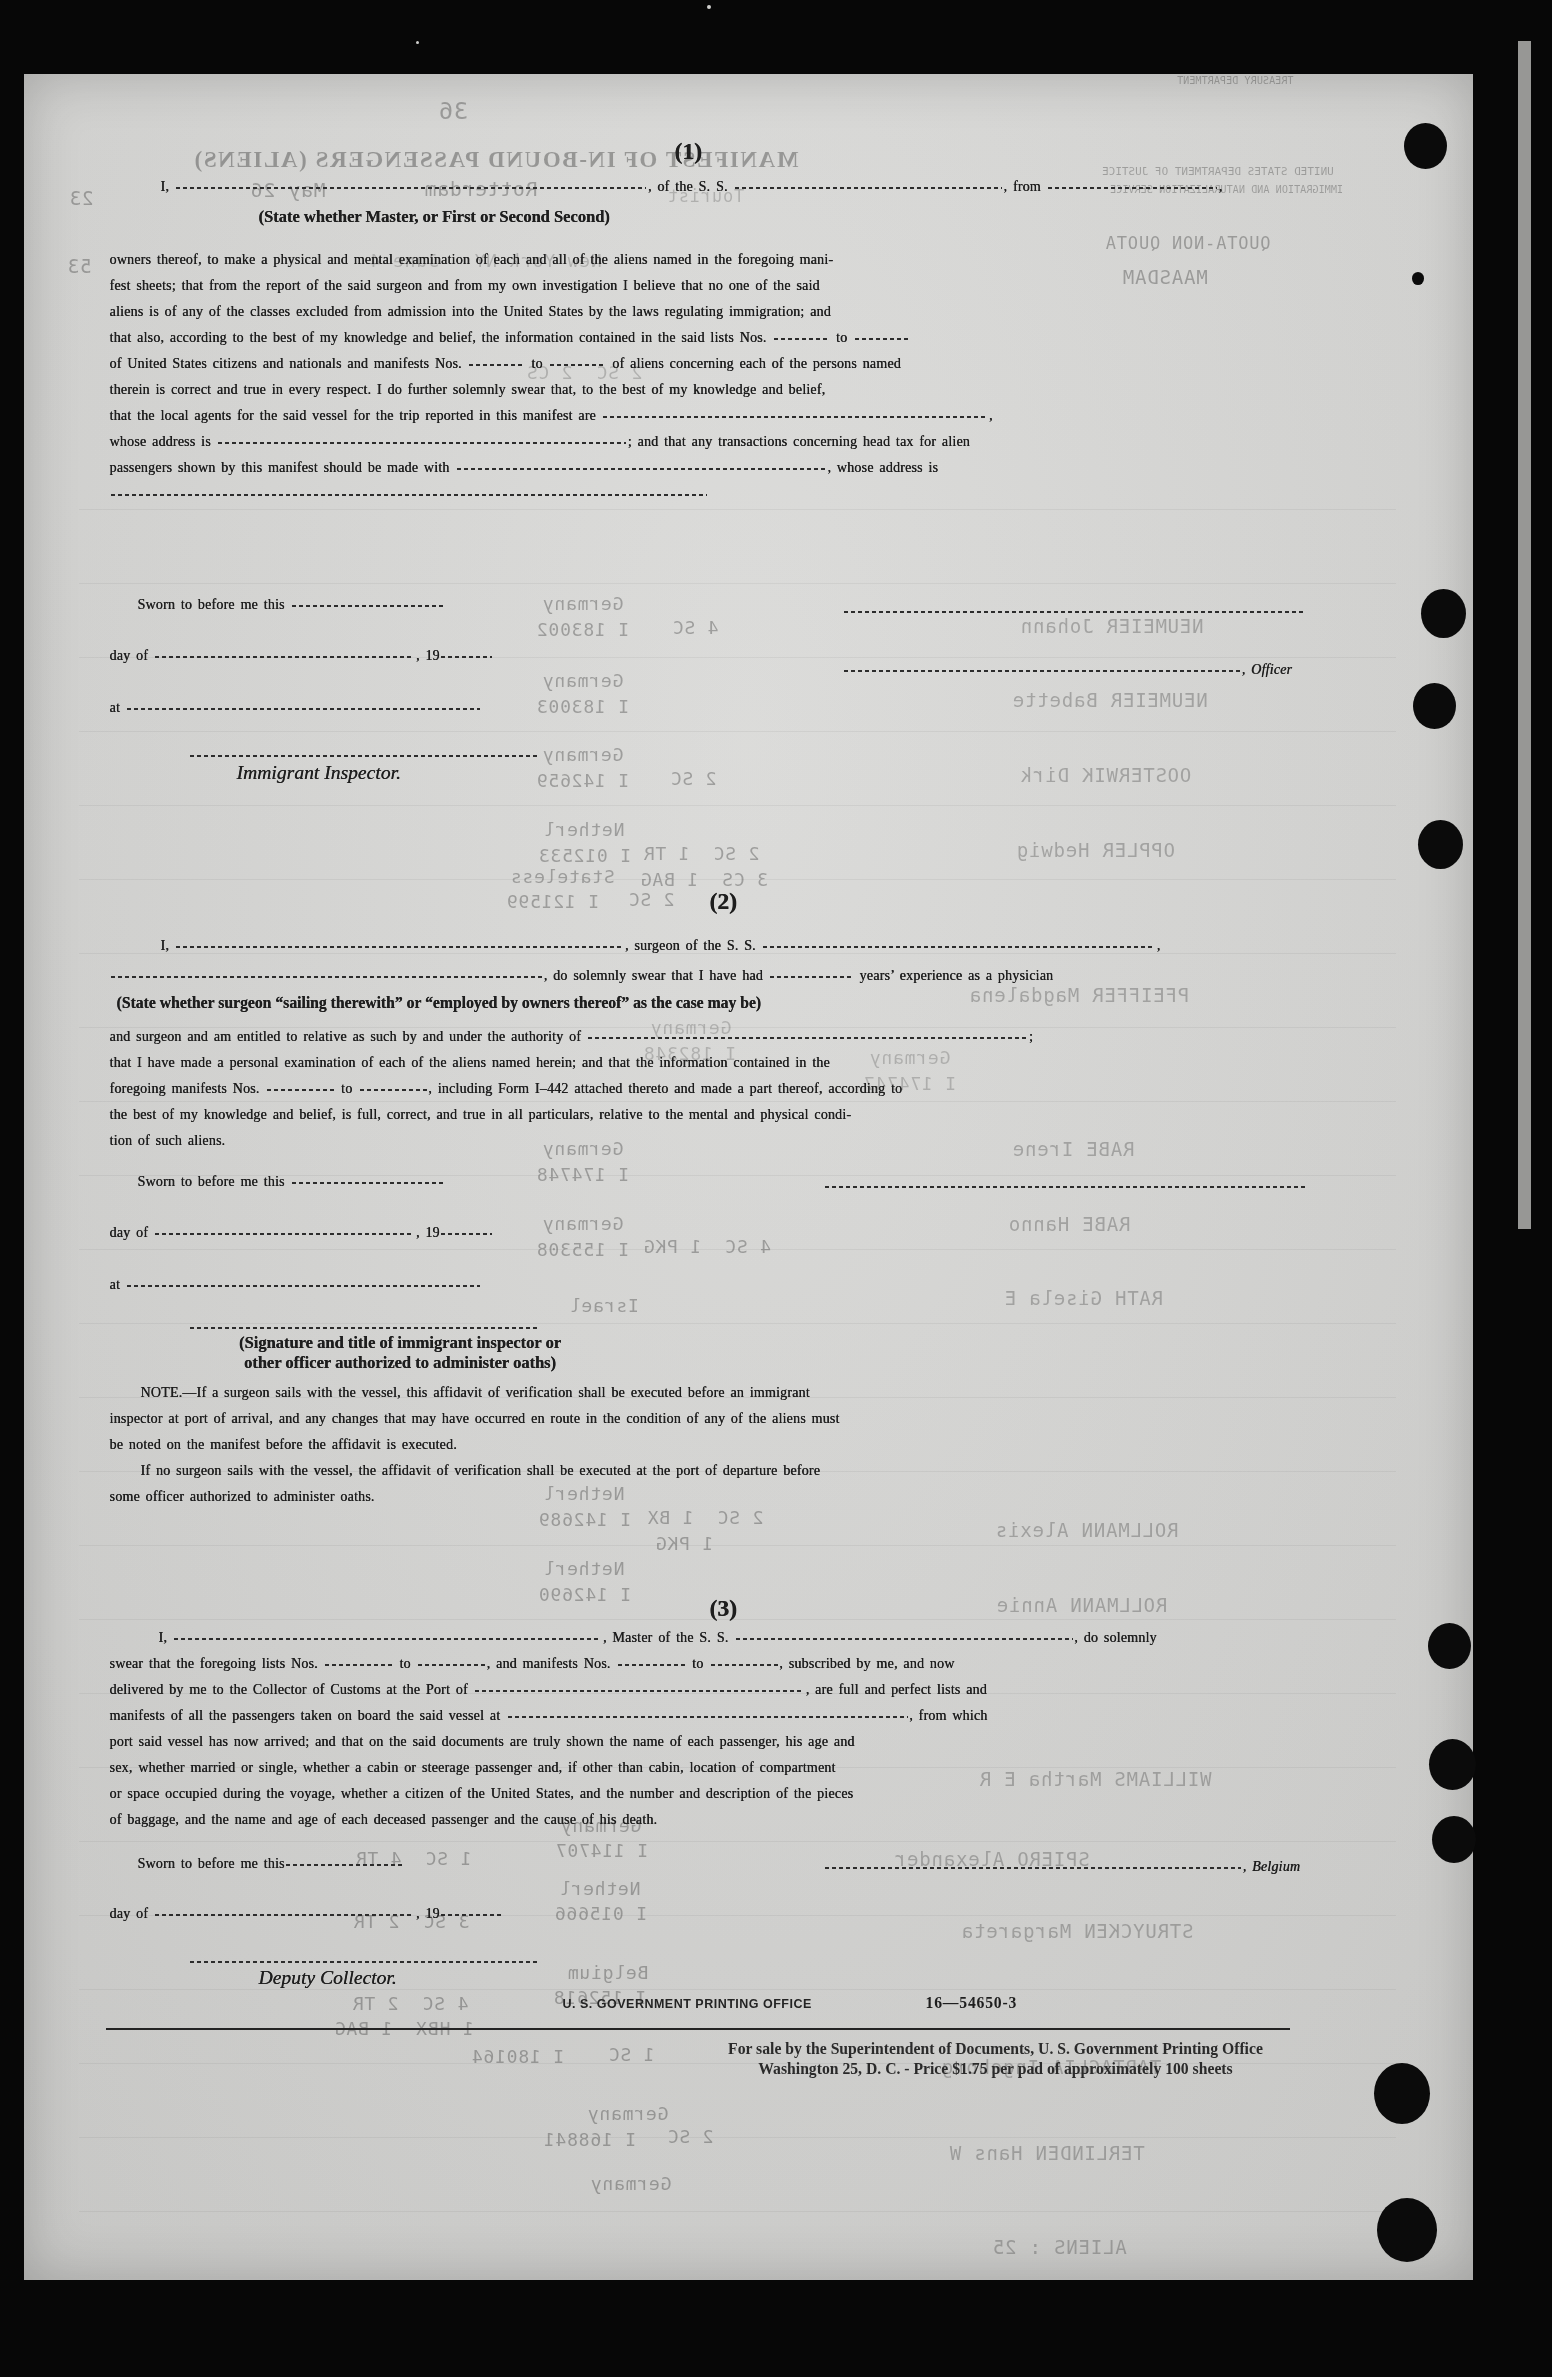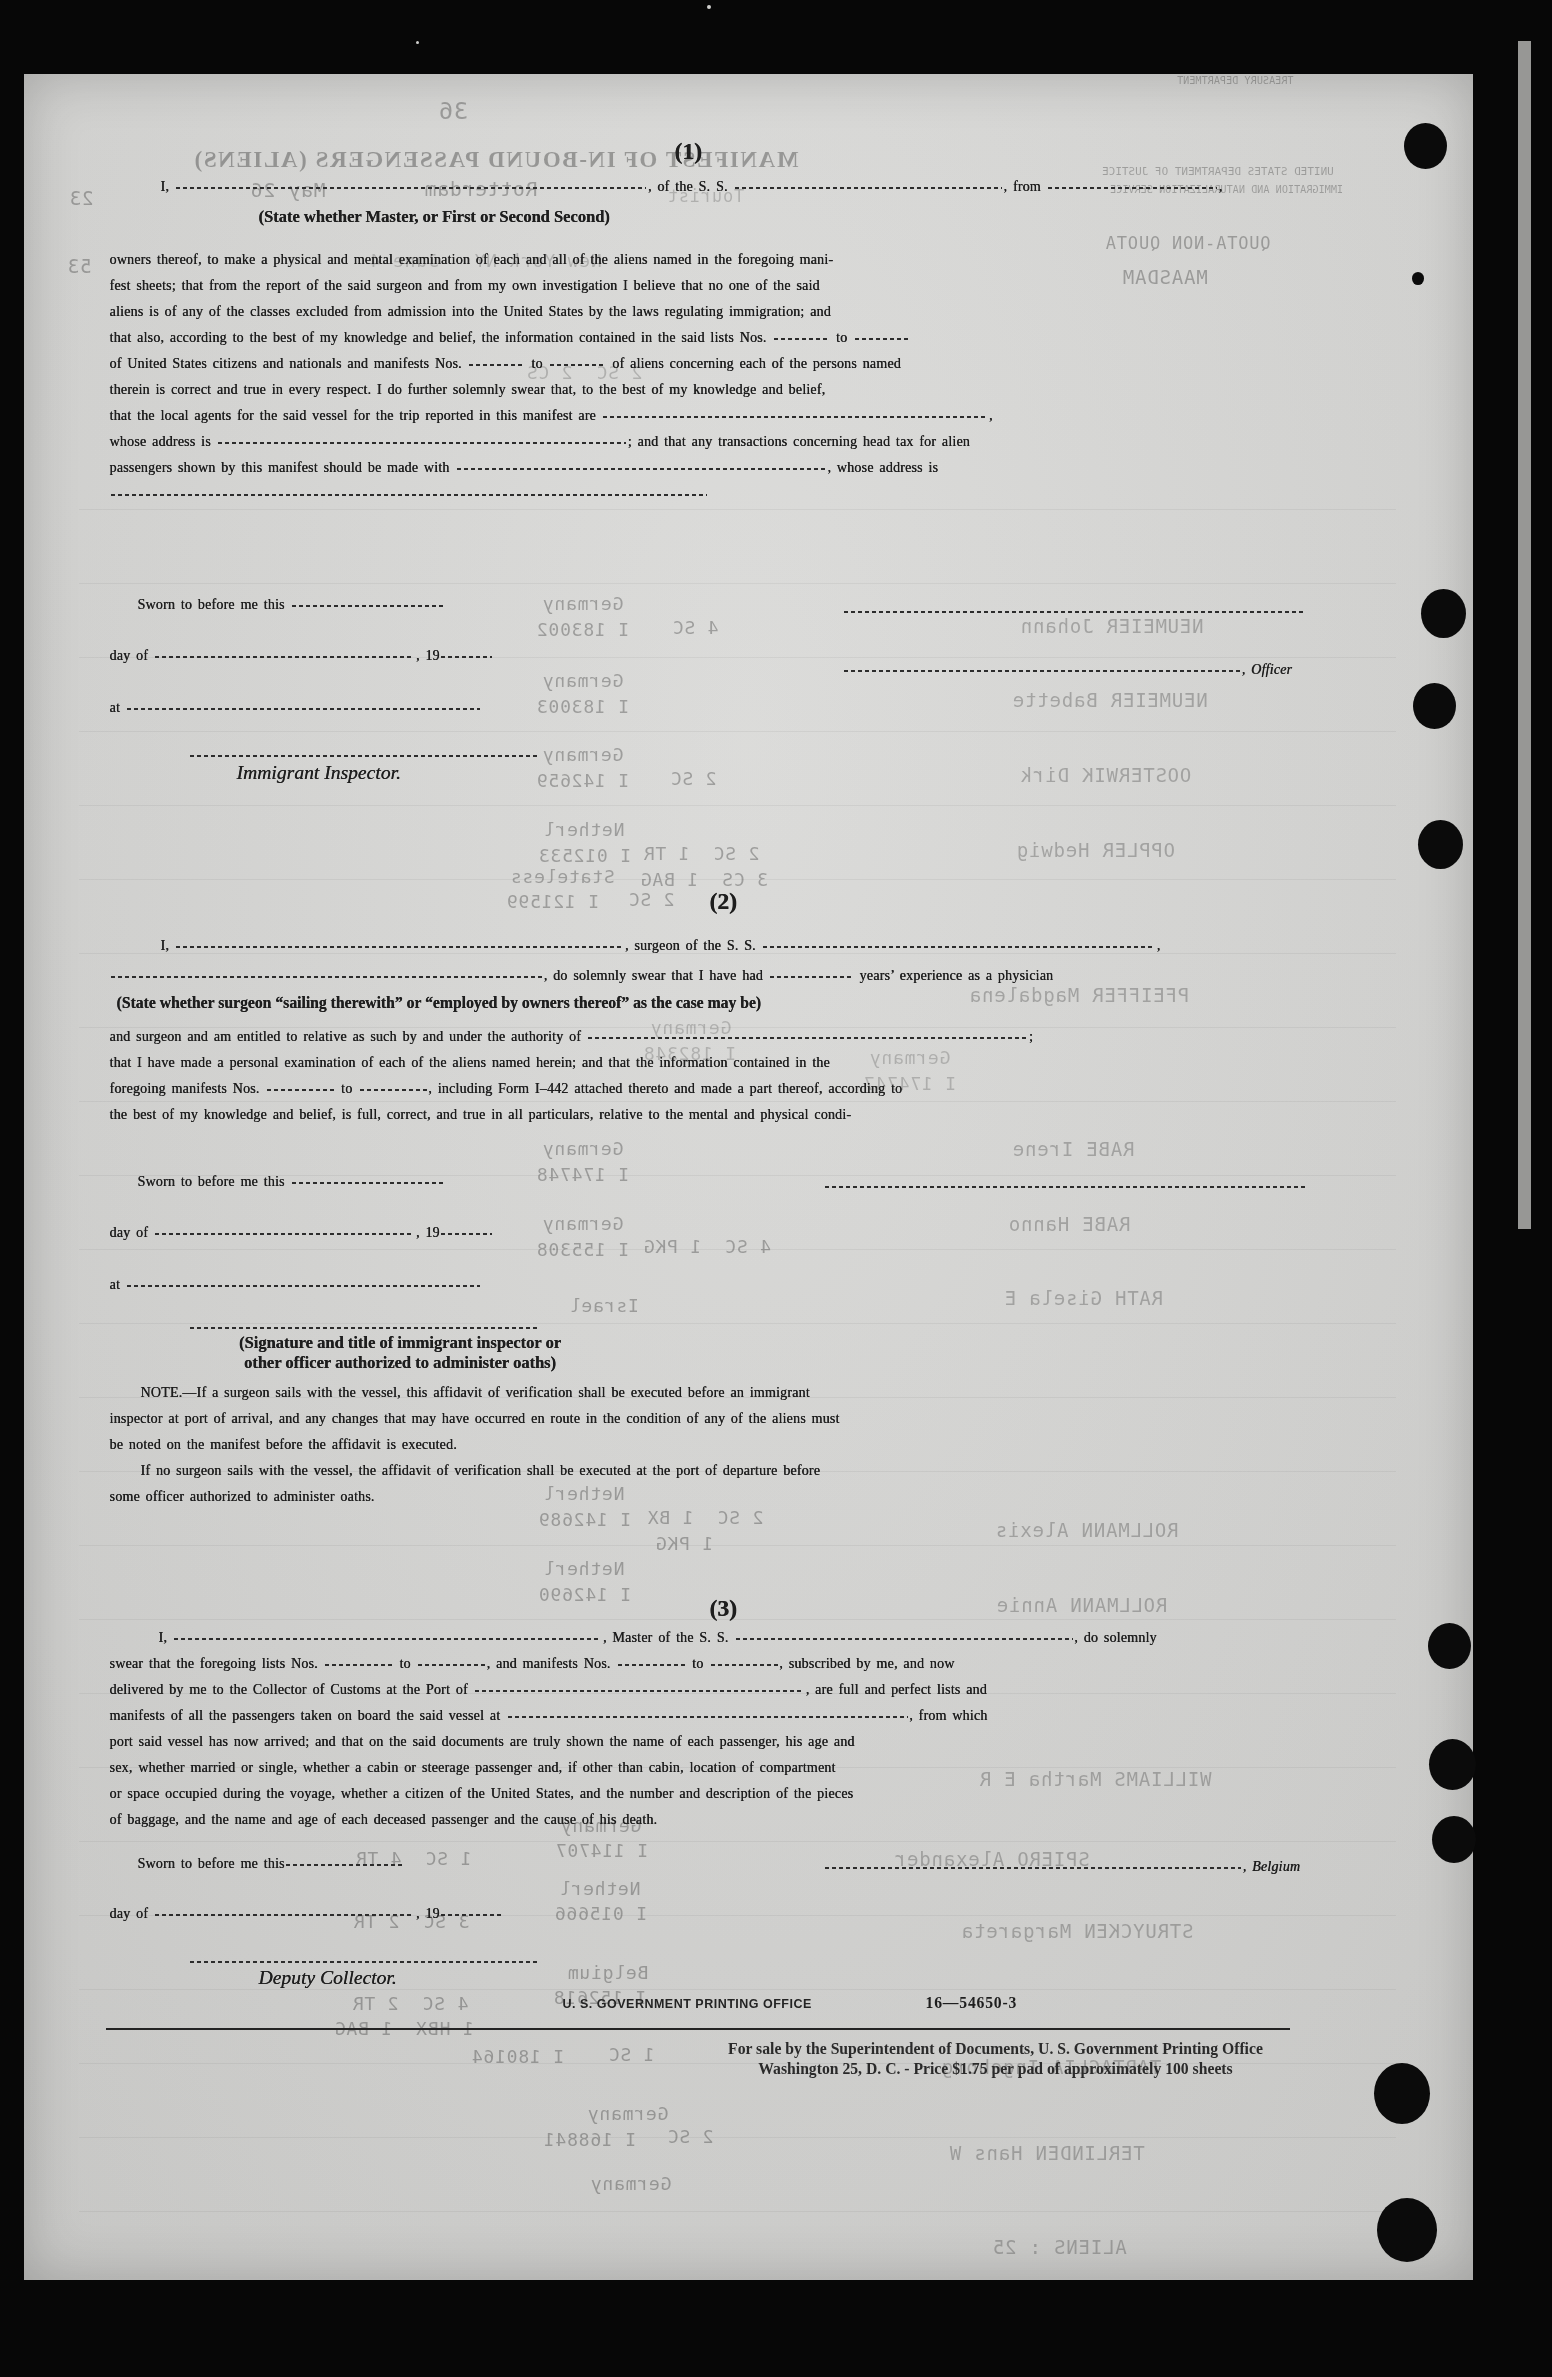--- a/index.html
+++ b/index.html
@@ -165,20 +165,21 @@
 
   <div class="grp secnum" style="left:686px;top:814px">(2)</div>
   <div class="grp fl" style="left:137px;top:859px"><span>I, </span><span class="blank" style="width: 447px;"></span><span>, surgeon of the S. S. </span><span class="blank" style="width: 392px;"></span><span>,</span></div>
   <div class="grp fl" style="left:86px;top:889px"><span class="blank" style="width: 431px;"></span><span>, do solemnly swear that I have had </span><span class="blank" style="width: 82px;"></span><span> years’ experience as a physician</span></div>
   <div class="grp cap cap2" style="left:93px;top:919px">(State whether surgeon “sailing therewith” or “employed by owners thereof” as the case may be)</div>
   <div class="grp" style="left:86px;top:950px">
     <div class="fl"><span>and surgeon and am entitled to relative as such by and under the authority of </span><span class="blank" style="width: 439px;"></span><span>;</span></div>
     <div class="fl"><span>that I have made a personal examination of each of the aliens named herein; and that the information contained in the</span></div>
     <div class="fl"><span>foregoing manifests Nos. </span><span class="blank" style="width: 67px;"></span><span> to </span><span class="blank" style="width: 67px;"></span><span>, including Form I–442 attached thereto and made a part thereof, according to</span></div>
     <div class="fl"><span>the best of my knowledge and belief, is full, correct, and true in all particulars, relative to the mental and physical condi-</span></div>
+    <div class="fl"><span>tion of such aliens.</span></div>
   </div>
   <div class="grp fl" style="left:114px;top:1095px"><span>Sworn to before me this </span><span class="blank" style="width: 153px;"></span></div>
   <div class="grp fl" style="left:800px;top:1099px"><span class="blank" style="width: 482px;"></span></div>
   <div class="grp fl" style="left:86px;top:1146px"><span>day of </span><span class="blank" style="width: 259px;"></span><span>, 19</span><span class="blank" style="width: 51px;"></span></div>
   <div class="grp fl" style="left:86px;top:1198px"><span>at </span><span class="blank" style="width: 353px;"></span></div>
   <div class="grp fl" style="left:165px;top:1240px"><span class="blank" style="width: 349px;"></span></div>
   <div class="grp cap capcenter" style="left:196px;top:1259px;width:361px">
     <div>(Signature and title of immigrant inspector or</div>
     <div>other officer authorized to administer oaths)</div>
   </div>

